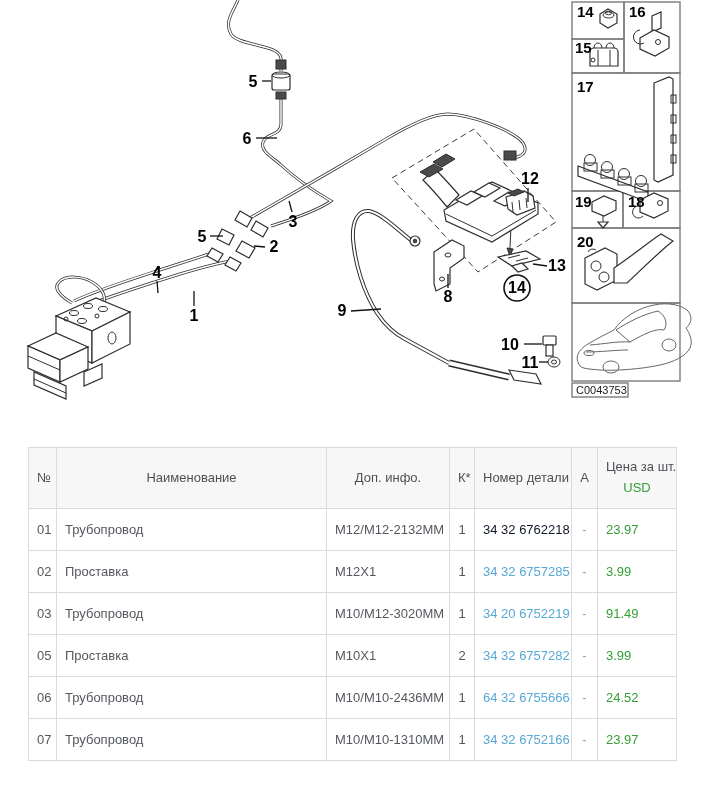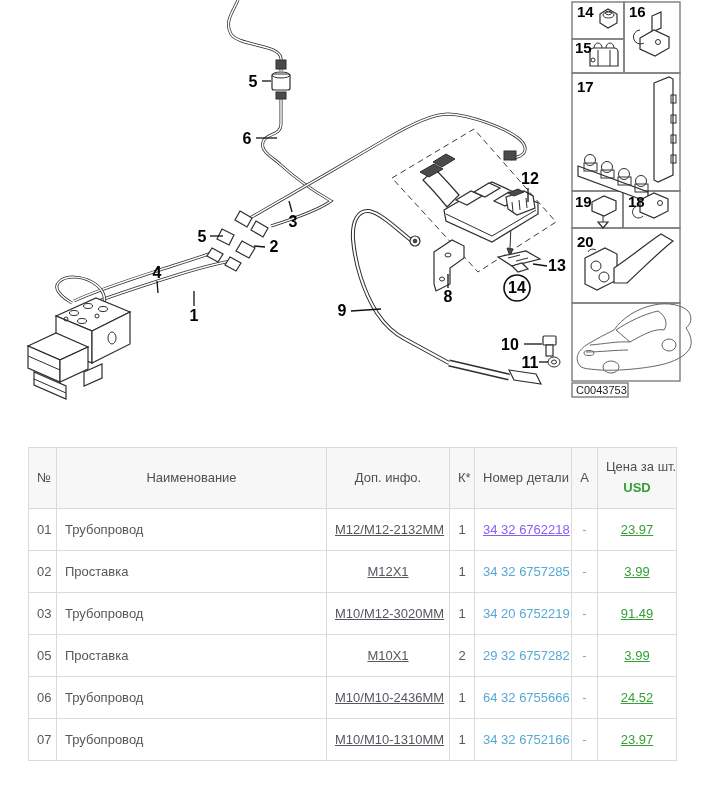--- a/index.html
+++ b/index.html
@@ -20,28 +20,28 @@
   svg .gridbox{fill:none;stroke:#7c7c7c;stroke-width:1.4;}
   svg text.callout{font:bold 16px "Liberation Sans",sans-serif;fill:#000;}
   svg text.thumbnum{font:bold 15px "Liberation Sans",sans-serif;fill:#000;}
   svg text.code{font:11px "Liberation Sans",sans-serif;fill:#222;}
 
   table.parts{position:absolute;left:28px;top:447px;width:648px;border-collapse:collapse;
     table-layout:fixed;font-size:13px;color:#54585e;background:#fff;border:1px solid #c6c6c6;}
   table.parts th,table.parts td{border:1px solid #dadada;padding:0 8px;overflow:hidden;white-space:nowrap;}
   table.parts thead th{background:#f7f7f7;font-weight:400;color:#4d5156;height:60px;text-align:center;line-height:1.6;}
   table.parts tbody td{height:41px;background:#fff;}
-  .ta-c{text-align:center;} .ta-l{text-align:left;} .ta-r{text-align:center;text-decoration:underline;}
+  .ta-c{text-align:center;} .ta-l{text-align:left;} .ta-r{text-align:left;}
   td.name{padding-left:11px;}
   td.info{padding-right:7px;}
   td.part-num{padding-left:8px;}
   td.price{padding-right:12px;color:#35a035;}
-  .usd{color:#35a035;font-weight:700;}
+  .usd{color:#35a035;font-weight:400;}
   .pn-link{color:#58a8d4;cursor:pointer;text-align:right;}
-  .pn-plain{color:#8b5cf6;text-decoration:underline;}
+  .pn-plain{color:#0f172a;}
   td.acol{color:#9aa0a6;}
 </style>
 </head>
 <body>
 
 <div class="stage">
 
   <svg class="diagram" width="701" height="436" viewBox="0 0 701 436">
 
     <defs>
@@ -334,21 +334,21 @@
         <td class="ta-c">1</td>
         <td class="ta-l part-num pn-link">34 20 6752219</td>
         <td class="ta-c acol">-</td>
         <td class="ta-r price">91.49</td>
       </tr>
       <tr>
         <td class="ta-c">05</td>
         <td class="ta-l name">Проставка</td>
         <td class="ta-r info">M10X1</td>
         <td class="ta-c">2</td>
-        <td class="ta-l part-num pn-link">29 32 6757282</td>
+        <td class="ta-l part-num pn-link">34 32 6757282</td>
         <td class="ta-c acol">-</td>
         <td class="ta-r price">3.99</td>
       </tr>
       <tr>
         <td class="ta-c">06</td>
         <td class="ta-l name">Трубопровод</td>
         <td class="ta-r info">M10/M10-2436MM</td>
         <td class="ta-c">1</td>
         <td class="ta-l part-num pn-link">64 32 6755666</td>
         <td class="ta-c acol">-</td>

